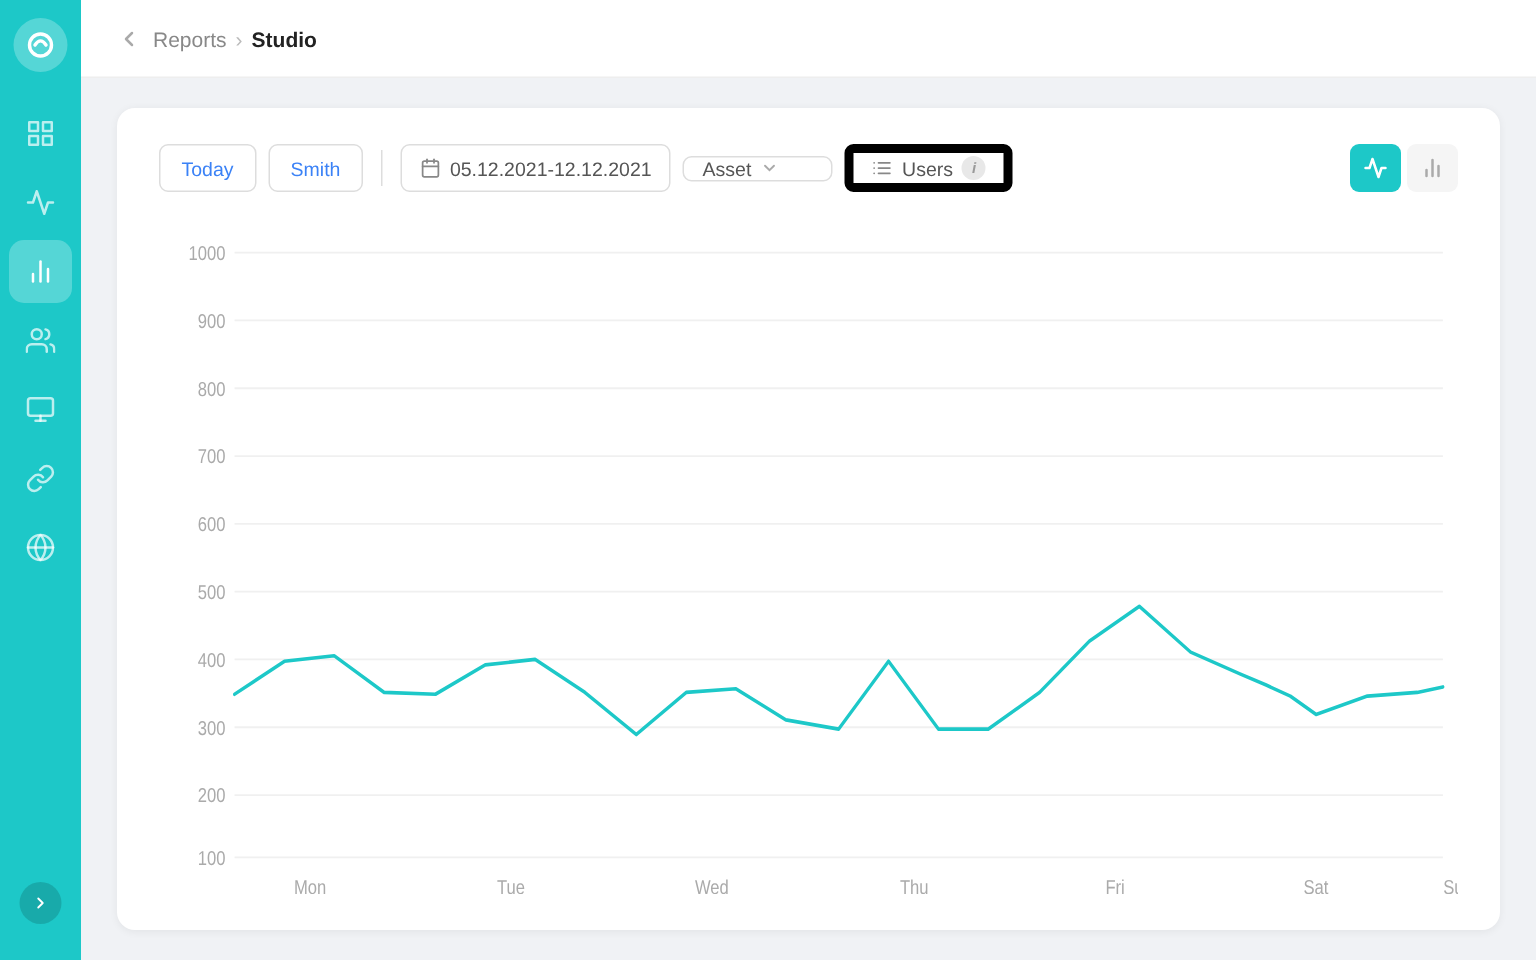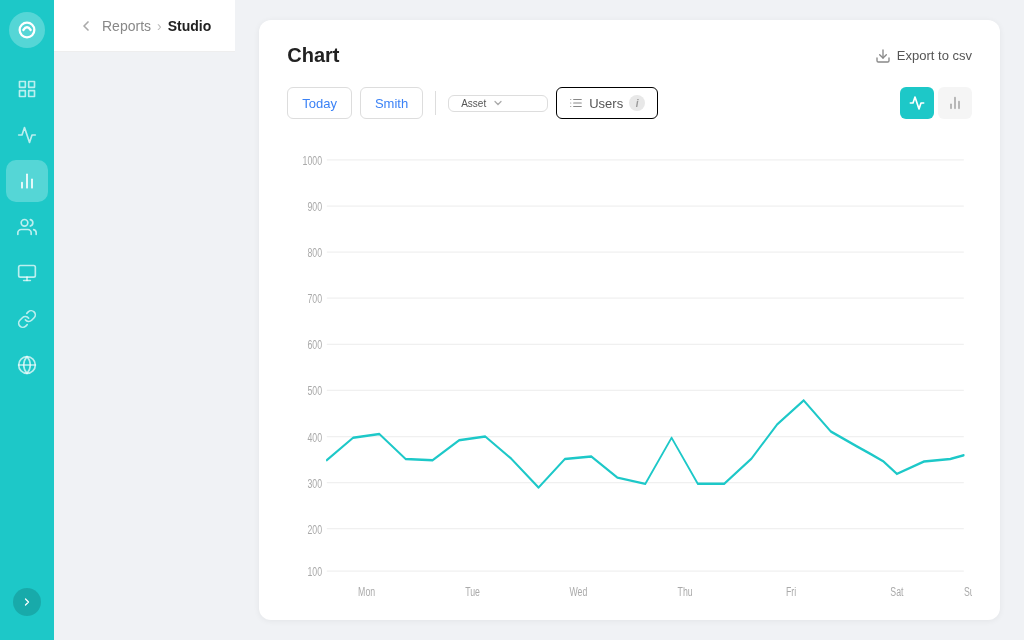--- a/index.html
+++ b/index.html
@@ -42,21 +42,21 @@
       cursor: pointer;
       color: #fff;
       margin-top: auto;
       margin-bottom: 12px;
     }
 
     
     .main {
       flex: 1;
       display: flex;
-      flex-direction: row;
+      flex-direction: column;
       overflow: hidden;
     }
 
     
     .topbar {
       height: 52px;
       background: #fff;
       display: flex;
       align-items: center;
       padding: 0 24px;
@@ -184,31 +184,31 @@
       cursor: pointer;
     }
     .date-filter svg { width: 14px; height: 14px; color: #888; }
     .asset-filter {
       display: flex; align-items: center; gap: 6px;
       height: 17px;
       padding: 0 12px;
       border-radius: 6px;
       border: 1px solid #ddd;
       background: #fff;
-      font-size: 10px;
+      font-size: 13px;
       color: #555;
       cursor: pointer;
       min-width: 100px;
     }
     .users-filter {
       display: flex; align-items: center; gap: 6px;
       height: 32px;
       padding: 0 12px;
       border-radius: 6px;
-      border: 1px solid #000000;
+      border: 6px solid #000000;
       background: #fff;
       font-size: 13px;
       color: #555;
       cursor: pointer;
     }
     .chart-type-btns {
       margin-left: auto;
       display: flex; gap: 4px;
     }
     .chart-type-btn {
@@ -352,38 +352,36 @@
     <div class="topbar-breadcrumb">
       <span class="breadcrumb-reports">Reports</span>
       <span class="breadcrumb-sep">›</span>
       <span class="breadcrumb-current">Studio</span>
     </div>
   </header>
 
   <div class="content">
     <div class="card">
 
-      <div class="card-header">
-        <h2 class="card-title">Chart</h2>
-        <button class="export-btn">
-          <svg viewBox="0 0 24 24" fill="none" stroke="#888" stroke-width="2" stroke-linecap="round" stroke-linejoin="round">
-            <path d="M21 15v4a2 2 0 0 1-2 2H5a2 2 0 0 1-2-2v-4"></path>
-              <polyline points="7 10 12 15 17 10"></polyline>
-              <line x1="12" y1="15" x2="12" y2="3"></line>
-          </svg>
-          <span>Export to csv</span>
-        </button>
-      </div>
 
       <div class="filters">
         <button class="filter-btn">Today</button>
         <button class="filter-btn">Smith</button>
 
         <div class="filter-divider"></div>
 
+        <div class="date-filter">
+          <svg viewBox="0 0 24 24" fill="none" stroke="#888" stroke-width="2" stroke-linecap="round" stroke-linejoin="round">
+            <rect x="3" y="4" width="18" height="18" rx="2"></rect>
+              <line x1="16" y1="2" x2="16" y2="6"></line>
+              <line x1="8" y1="2" x2="8" y2="6"></line>
+              <line x1="3" y1="10" x2="21" y2="10"></line>
+          </svg>
+          <span>05.12.2021-12.12.2021</span>
+        </div>
 
         <div class="asset-filter">
           <span>Asset</span>
           <svg viewBox="0 0 24 24" fill="none" stroke="#aaa" stroke-width="2.5" stroke-linecap="round" width="12" height="12">
             <polyline points="6 9 12 15 18 9"></polyline>
           </svg>
         </div>
 
         <div class="users-filter">
           <svg viewBox="0 0 24 24" fill="none" stroke="#888" stroke-width="2" stroke-linecap="round" stroke-linejoin="round" width="14" height="14">

